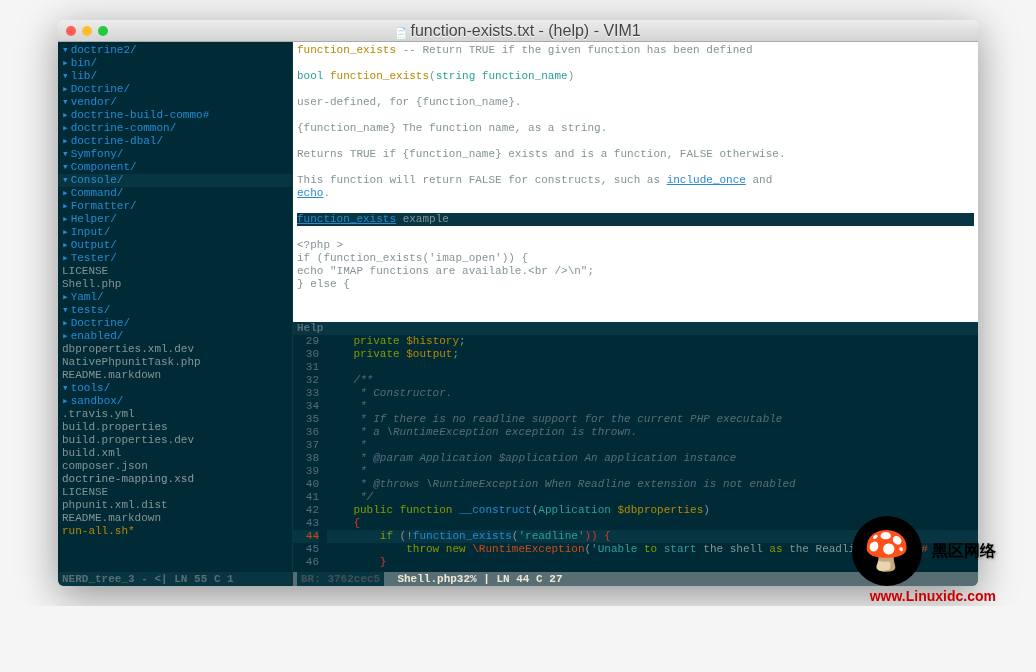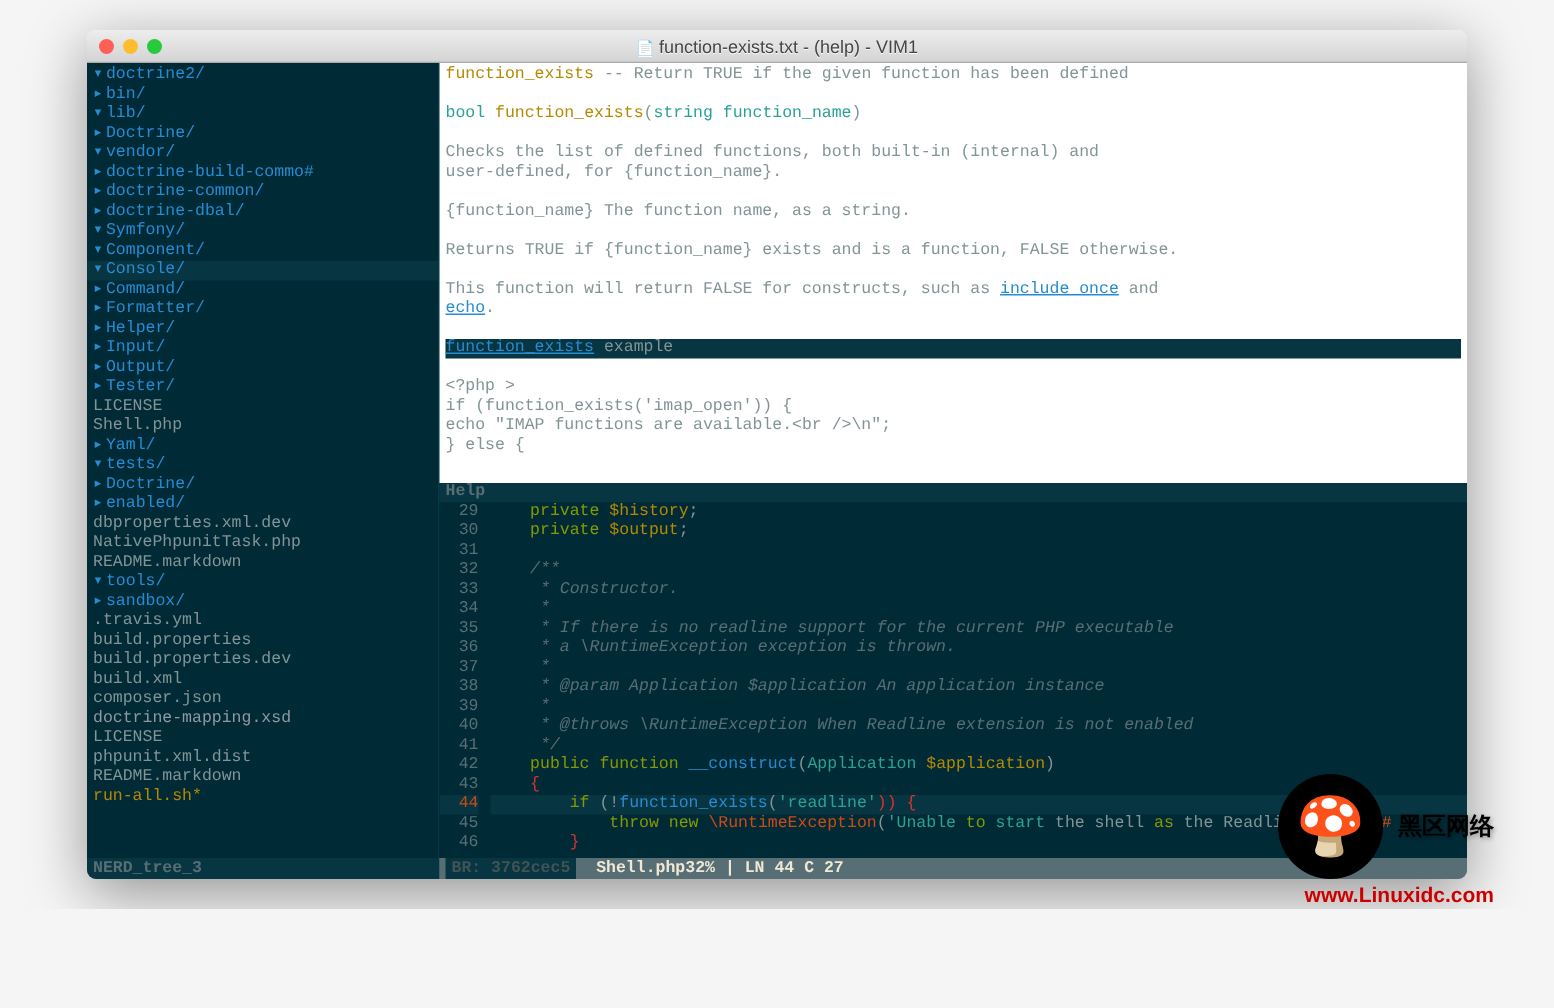--- a/index.html
+++ b/index.html
@@ -31,21 +31,21 @@
 }
 .traffic { display: flex; gap: 6px; }
 .traffic span {
   width: 10px; height: 10px; border-radius: 50%; display: block;
 }
 .traffic .r { background: #ff5f56; } 
 .traffic .y { background: #ffbd2e; }
 .traffic .g { background: #27c93f; }
 .titlebar .title {
   position: absolute; left: 0; right: 0; text-align: center;
-  font-family: "Lucida Grande", sans-serif; font-size: 12px; color: #444;
+  font-family: "Lucida Grande", sans-serif; font-size: 16px; color: #444;
   text-shadow: 0 1px 0 #fff;
 }
 .titlebar .title::before { content: "📄 "; font-size: 10px; }
 .content {
   display: flex;
   background: #002b36;
   height: 530px;
 }
 
 .tree {
@@ -97,21 +97,21 @@
 .c-func { color: #2aa198; } 
 .c-comm { color: #586e75; font-style: italic; }
 .c-str { color: #2aa198; }
 .c-red { color: #dc322f; }
 .c-orange { color: #cb4b16; }
 .bottom-status {
   background: #586e75; display: flex; height: 14px; line-height: 14px;
 }
 .bottom-status .left-st {
   width: 235px; background: #073642; color: #586e75; padding: 0 4px;
-  display: flex; font-weight: bold; flex-direction: column;
+  display: flex; font-weight: bold;
 }
 .bottom-status .right-st {
   flex: 1; background: #586e75; color: #eee8d5; padding: 0 4px;
   display: flex; font-weight: bold;
 }
 .bottom-status .dim { color: #425257; background: #073642; padding: 0 4px;}
 .watermark {
   position: absolute; bottom: 20px; right: 40px;
   display: flex; align-items: center; gap: 10px;
   color: #fff; font-family: sans-serif;
@@ -180,21 +180,20 @@
         <div class="row">    <span class="star">run-all.sh*</span></div>
       </div>
 
     <div class="right">
 
       <div class="help">
         <div><span class="kw1">function_exists</span><span> -- Return TRUE if the given function has been defined</span></div>
         <div>&nbsp;</div>
         <div>  <span class="kw2">bool</span> <span class="kw1">function_exists</span>(<span class="kw2">string function_name</span>)</div>
         <div>&nbsp;</div>
-        <div>Checks the list of defined functions, both built-in (internal) and</div>
         <div>user-defined, for {function_name}.</div>
         <div>&nbsp;</div>
         <div>{function_name} The function name, as a string.</div>
         <div>&nbsp;</div>
         <div>Returns TRUE if {function_name} exists and is a function, FALSE otherwise.</div>
         <div>&nbsp;</div>
         <div><span>This function will return FALSE for constructs, such as </span><span class="link">include_once</span><span> and</span></div>
         <div><span class="link">echo</span><span>.</span></div>
         <div>&nbsp;</div>
         <div class="hl-bg"><span class="link">function_exists</span><span> example</span></div>
@@ -241,21 +240,21 @@
             <div class="line"><span class="c-comm">    /**</span></div>
             <div class="line"><span class="c-comm">     * Constructor.</span></div>
             <div class="line"><span class="c-comm">     *</span></div>
             <div class="line"><span class="c-comm">     * If there is no readline support for the current PHP executable</span></div>
             <div class="line"><span class="c-comm">     * a \RuntimeException exception is thrown.</span></div>
             <div class="line"><span class="c-comm">     *</span></div>
             <div class="line"><span class="c-comm">     * @param Application $application An application instance</span></div>
             <div class="line"><span class="c-comm">     *</span></div>
             <div class="line"><span class="c-comm">     * @throws \RuntimeException When Readline extension is not enabled</span></div>
             <div class="line"><span class="c-comm">     */</span></div>
-            <div class="line">    <span class="c-kw">public</span> <span class="c-kw">function</span> <span class="c-type">__construct</span>(<span class="c-func">Application </span><span class="c-var">$application</span>)</div>
+            <div class="line">    <span class="c-kw">public</span> <span class="c-kw">function</span> <span class="c-type">__construct</span>(<span class="c-func">Application </span><span class="c-var">$dbproperties</span>)</div>
             <div class="line"><span class="c-red">    {</span></div>
             <div class="line cursor">        <span class="c-kw">if</span> (!<span class="c-type">function_exists</span>(<span class="c-str">'readline'</span><span class="c-red">)) {</span></div>
             <div class="line">            <span class="c-kw">throw</span> <span class="c-kw">new</span> <span class="c-orange">\RuntimeException</span>(<span class="c-str">'Unable </span><span class="c-kw">to</span><span class="c-str"> start </span>the shell <span class="c-kw">as</span> the Readline extensi<span class="c-orange">#</span></div>
             <div class="line"><span class="c-red">        }</span></div>
           </div>
       </div>
     </div>
   </div>
 
   <div class="bottom-status">

